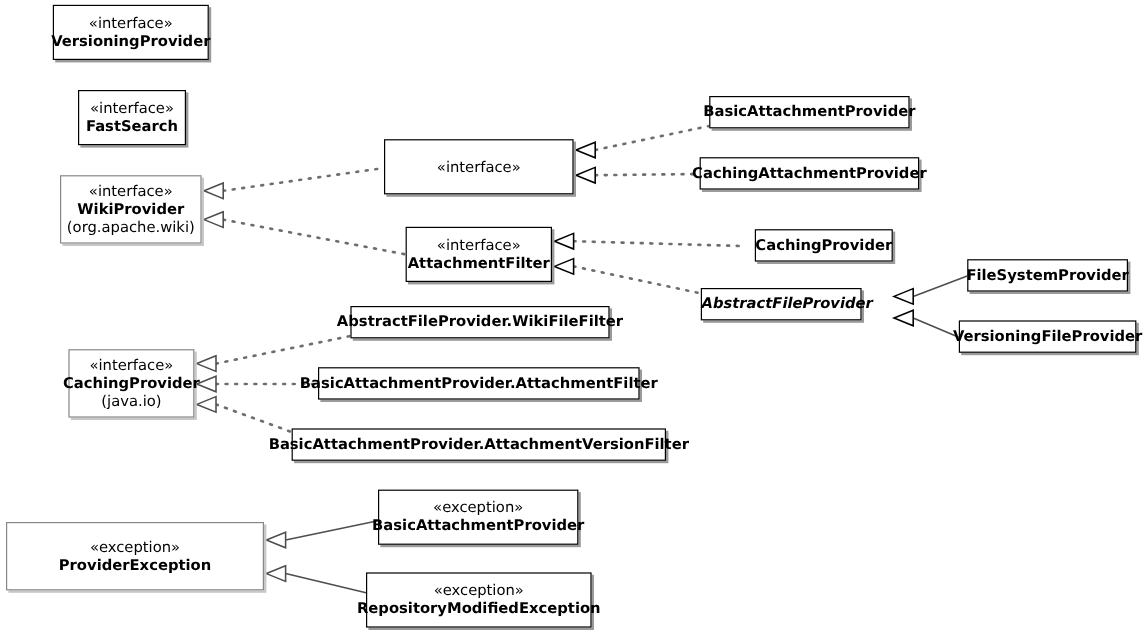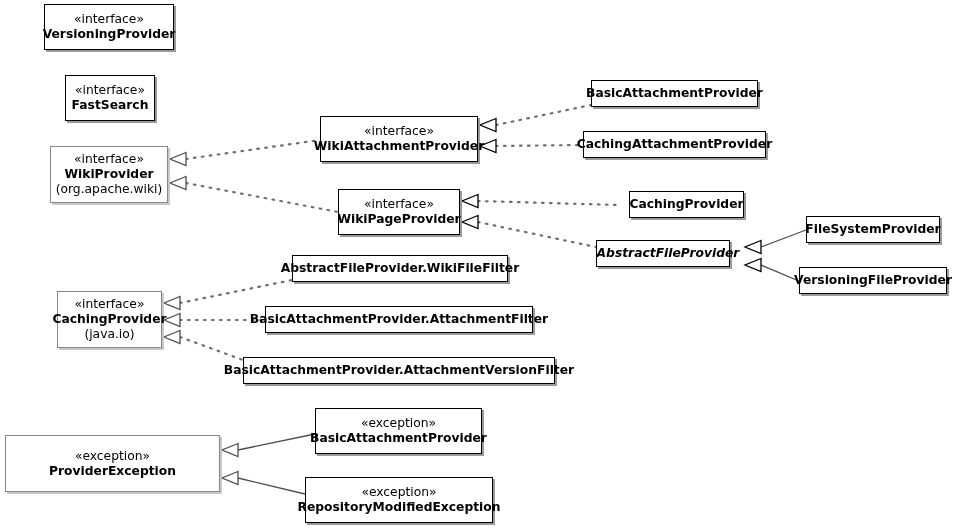--- a/index.html
+++ b/index.html
@@ -141,41 +141,40 @@
   </div>
 
   <div class="node gray" style="left:50px; top:146px; width:118px; height:57px;">
     <span class="stereo">«interface»</span>
     <span class="nm">WikiProvider</span>
     <span class="pkg">(org.apache.wiki)</span>
   </div>
 
   <div class="node black" style="left:320px; top:116px; width:158px; height:46px;">
     <span class="stereo">«interface»</span>
-    <span class="nm">WikiAttachmentProvider</span>
   </div>
 
   <div class="node black" style="left:338px; top:189px; width:122px; height:46px;">
     <span class="stereo">«interface»</span>
-    <span class="nm">WikiPageProvider</span>
+    <span class="nm">AttachmentFilter</span>
   </div>
 
   <div class="node black" style="left:591px; top:80px; width:167px; height:27px;">
     <span class="nm">BasicAttachmentProvider</span>
   </div>
 
   <div class="node black" style="left:583px; top:131px; width:183px; height:27px;">
     <span class="nm">CachingAttachmentProvider</span>
   </div>
 
   <div class="node black" style="left:617px; top:191px; width:115px; height:27px;margin-left:12px;">
     <span class="nm">CachingProvider</span>
   </div>
 
-  <div class="node black abstract" style="left:596px; top:240px; width:134px; height:27px;padding-left:10px;">
+  <div class="node black abstract" style="left:584px; top:240px; width:134px; height:27px;padding-left:10px;">
     <span class="nm">AbstractFileProvider</span>
   </div>
 
   <div class="node black" style="left:806px; top:216px; width:134px; height:27px;">
     <span class="nm">FileSystemProvider</span>
   </div>
 
   <div class="node black" style="left:799px; top:267px; width:148px; height:27px;">
     <span class="nm">VersioningFileProvider</span>
   </div>

